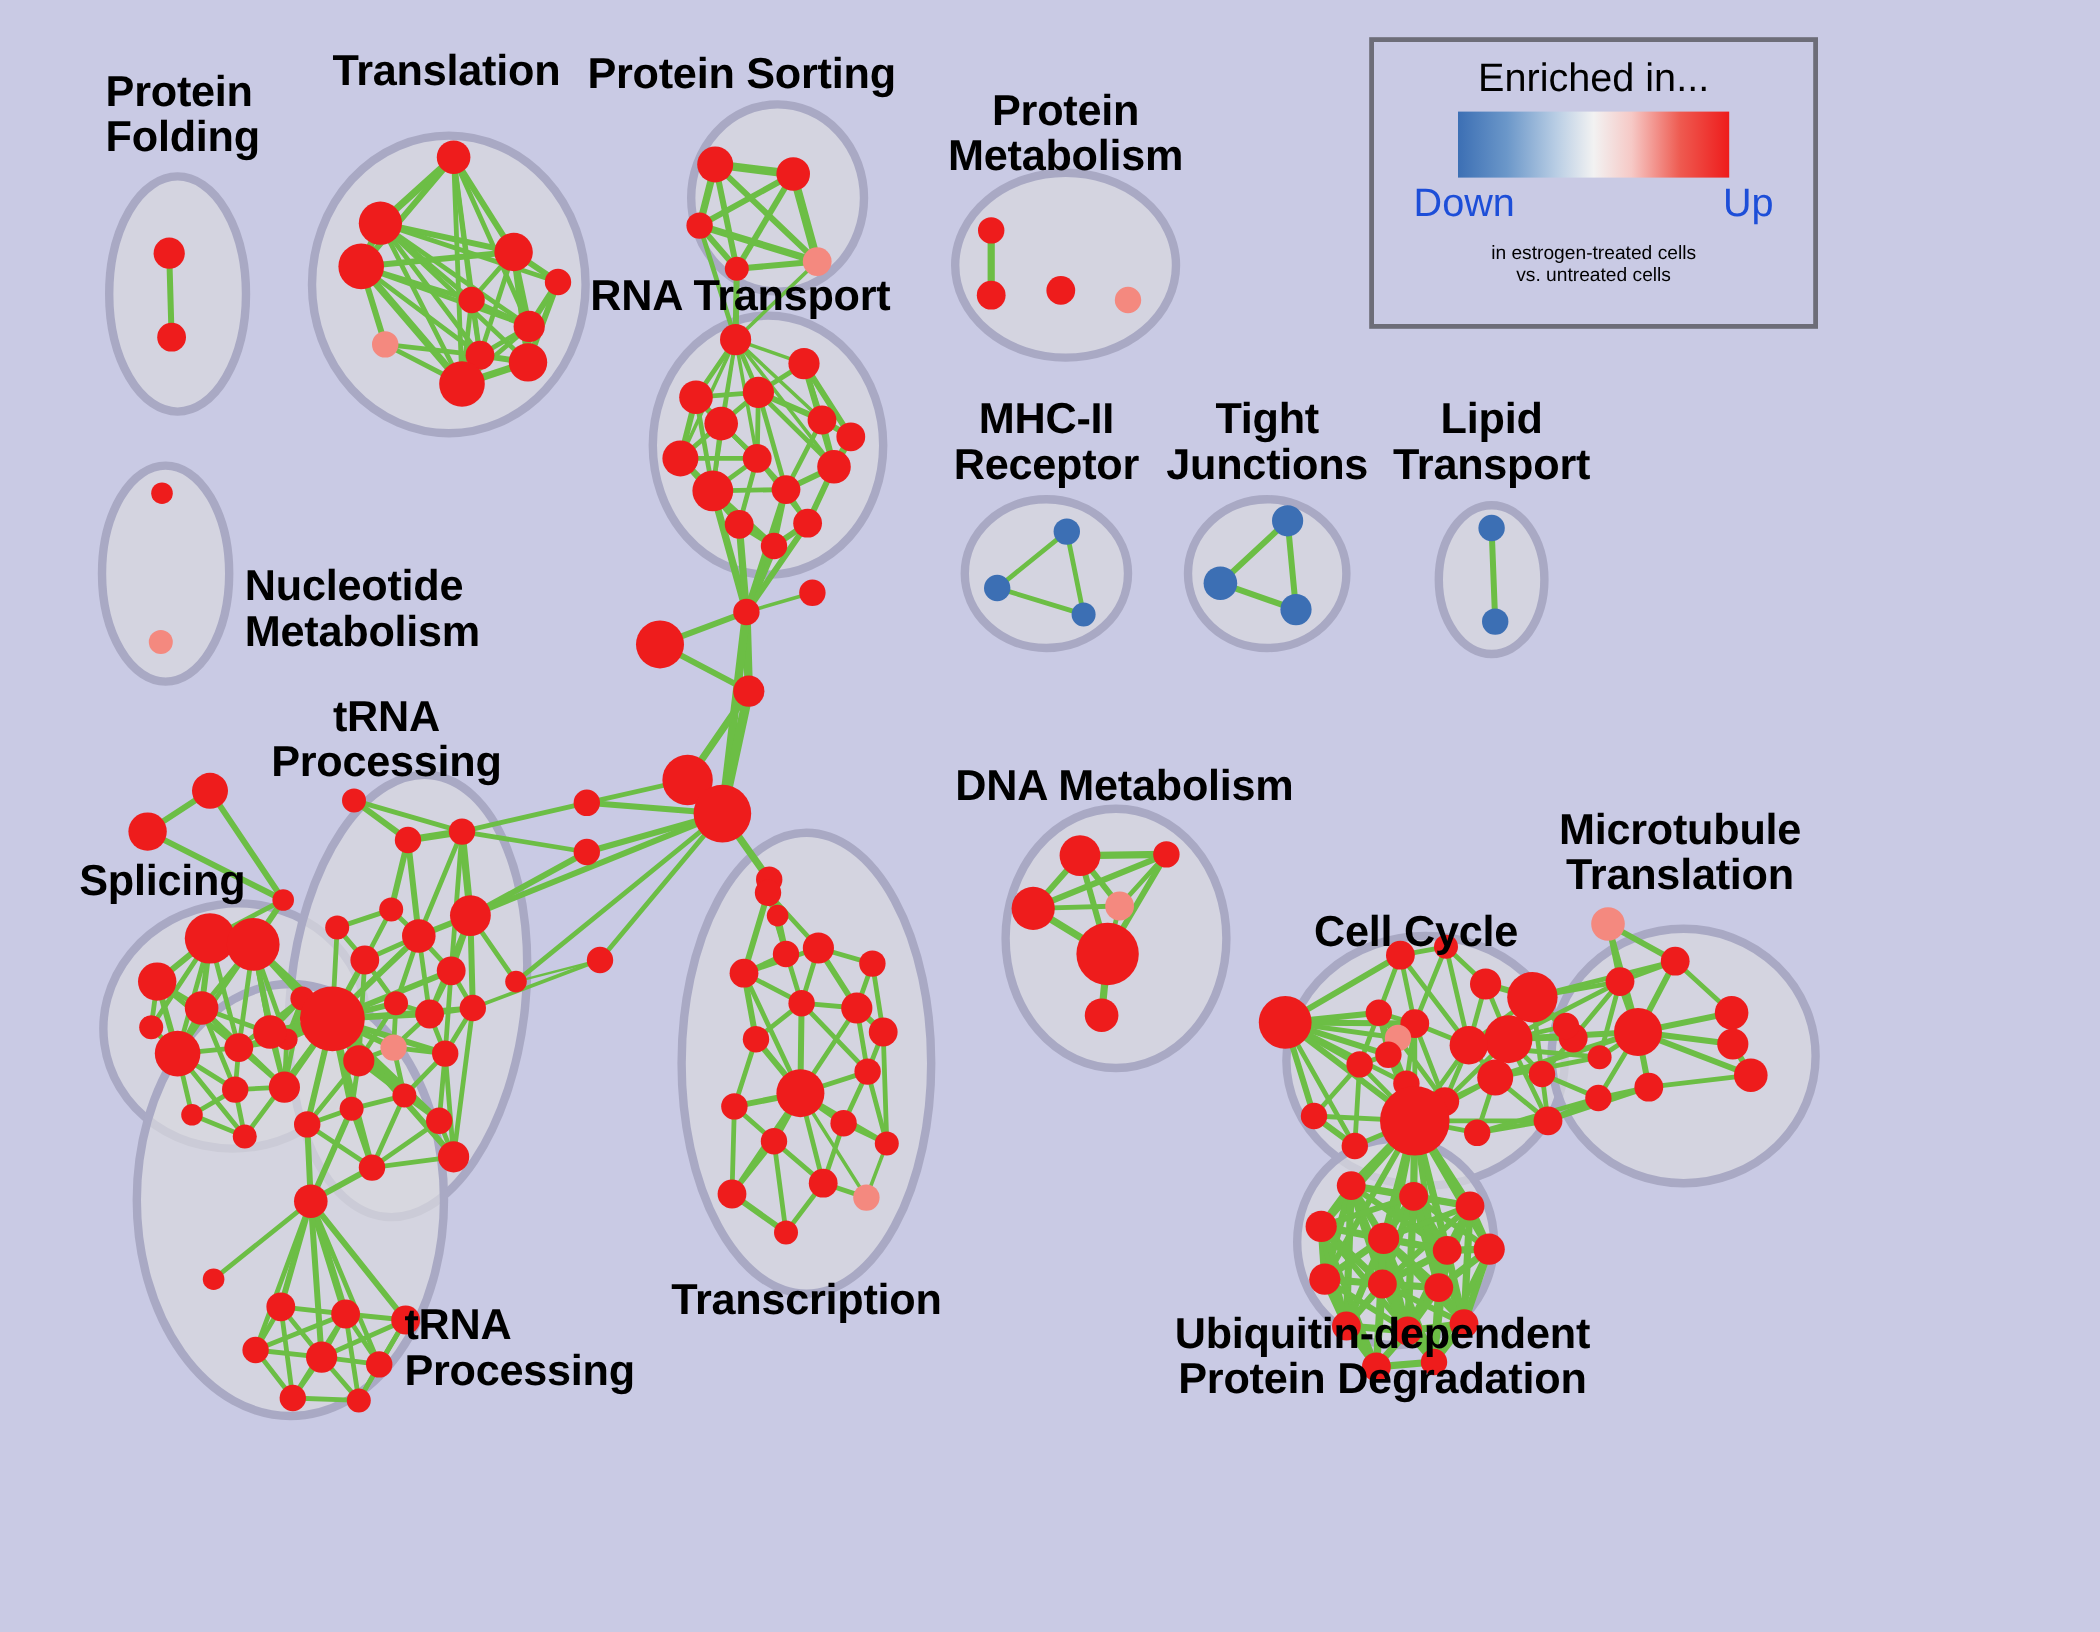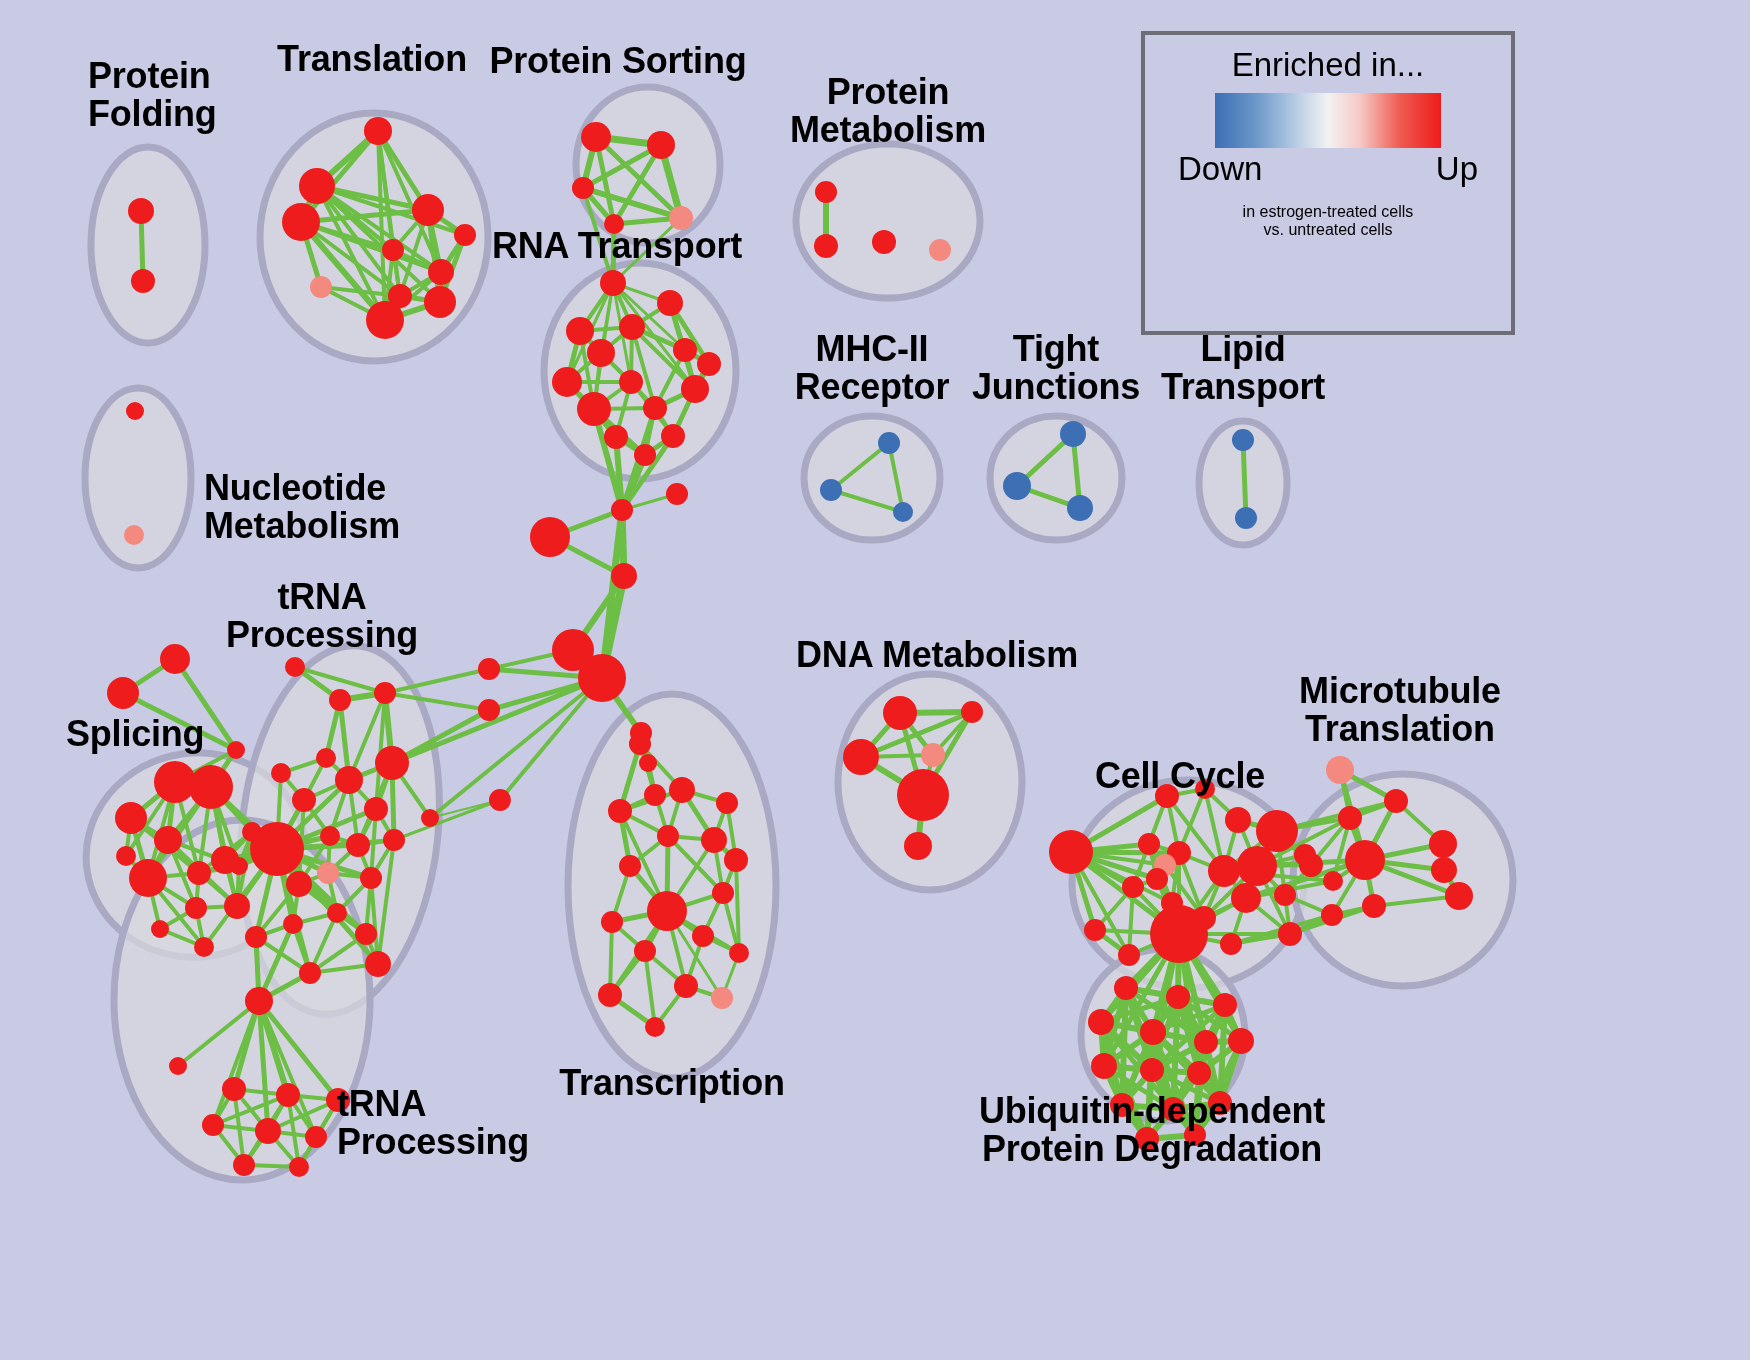--- a/index.html
+++ b/index.html
@@ -4,27 +4,27 @@
 <title>Enrichment Map Network</title>
 <style>
   html,body{margin:0;padding:0;background:#ffffff;}
   body{font-family:"Liberation Sans",sans-serif;}
   #stage{position:relative;width:1750px;height:1360px;background:#c9cae4;overflow:hidden;}
   #net{position:absolute;inset:0;width:1750px;height:1360px;display:block;}
   .cluster-label{position:absolute;color:#000;font-family:"Liberation Sans",sans-serif;
     font-size:36px;line-height:1.06;white-space:pre;font-weight:700;letter-spacing:-0.2px;}
   .cl-c{text-align:center;transform:translateX(-50%);}
   .cl-l{text-align:left;}
-  #legend{position:absolute;left:1141px;top:31px;width:374px;height:304px;
+  #legend{position:absolute;left:1141px;top:31px;width:374px;height:243px;
     background:#c9cae4;border:4px solid #6d6d78;box-sizing:border-box;}
   #legend-title{text-align:center;font-size:33px;color:#000;margin-top:13px;line-height:1;}
   #legend-bar{margin:12px auto 0 auto;width:226px;height:55px;
     background:linear-gradient(to right,#3c6fb4 0%,#6b97c9 18%,#b8cde4 36%,#f2f2f2 50%,#f6c9c6 64%,#ee5a50 82%,#ee1c1c 100%);}
   #legend-updown{display:flex;justify-content:space-between;width:300px;margin:4px auto 16px auto;
-    font-size:33px;color:#000000;line-height:1.05;}
+    font-size:33px;color:#1d4ed8;line-height:1.05;}
   #legend-sub{text-align:center;font-size:16px;color:#000;margin-top:2px;line-height:1.12;}
 </style>
 </head>
 <body>
 
 <div id="stage">
 
   <svg id="net" viewBox="0 0 1750 1360" preserveAspectRatio="none" xmlns="http://www.w3.org/2000/svg">
     <g id="g-clusters">
         <ellipse cx="148" cy="245" rx="57" ry="98" fill="#d8d8de" fill-opacity="0.72" stroke="#a9a9c4" stroke-width="7"></ellipse>

